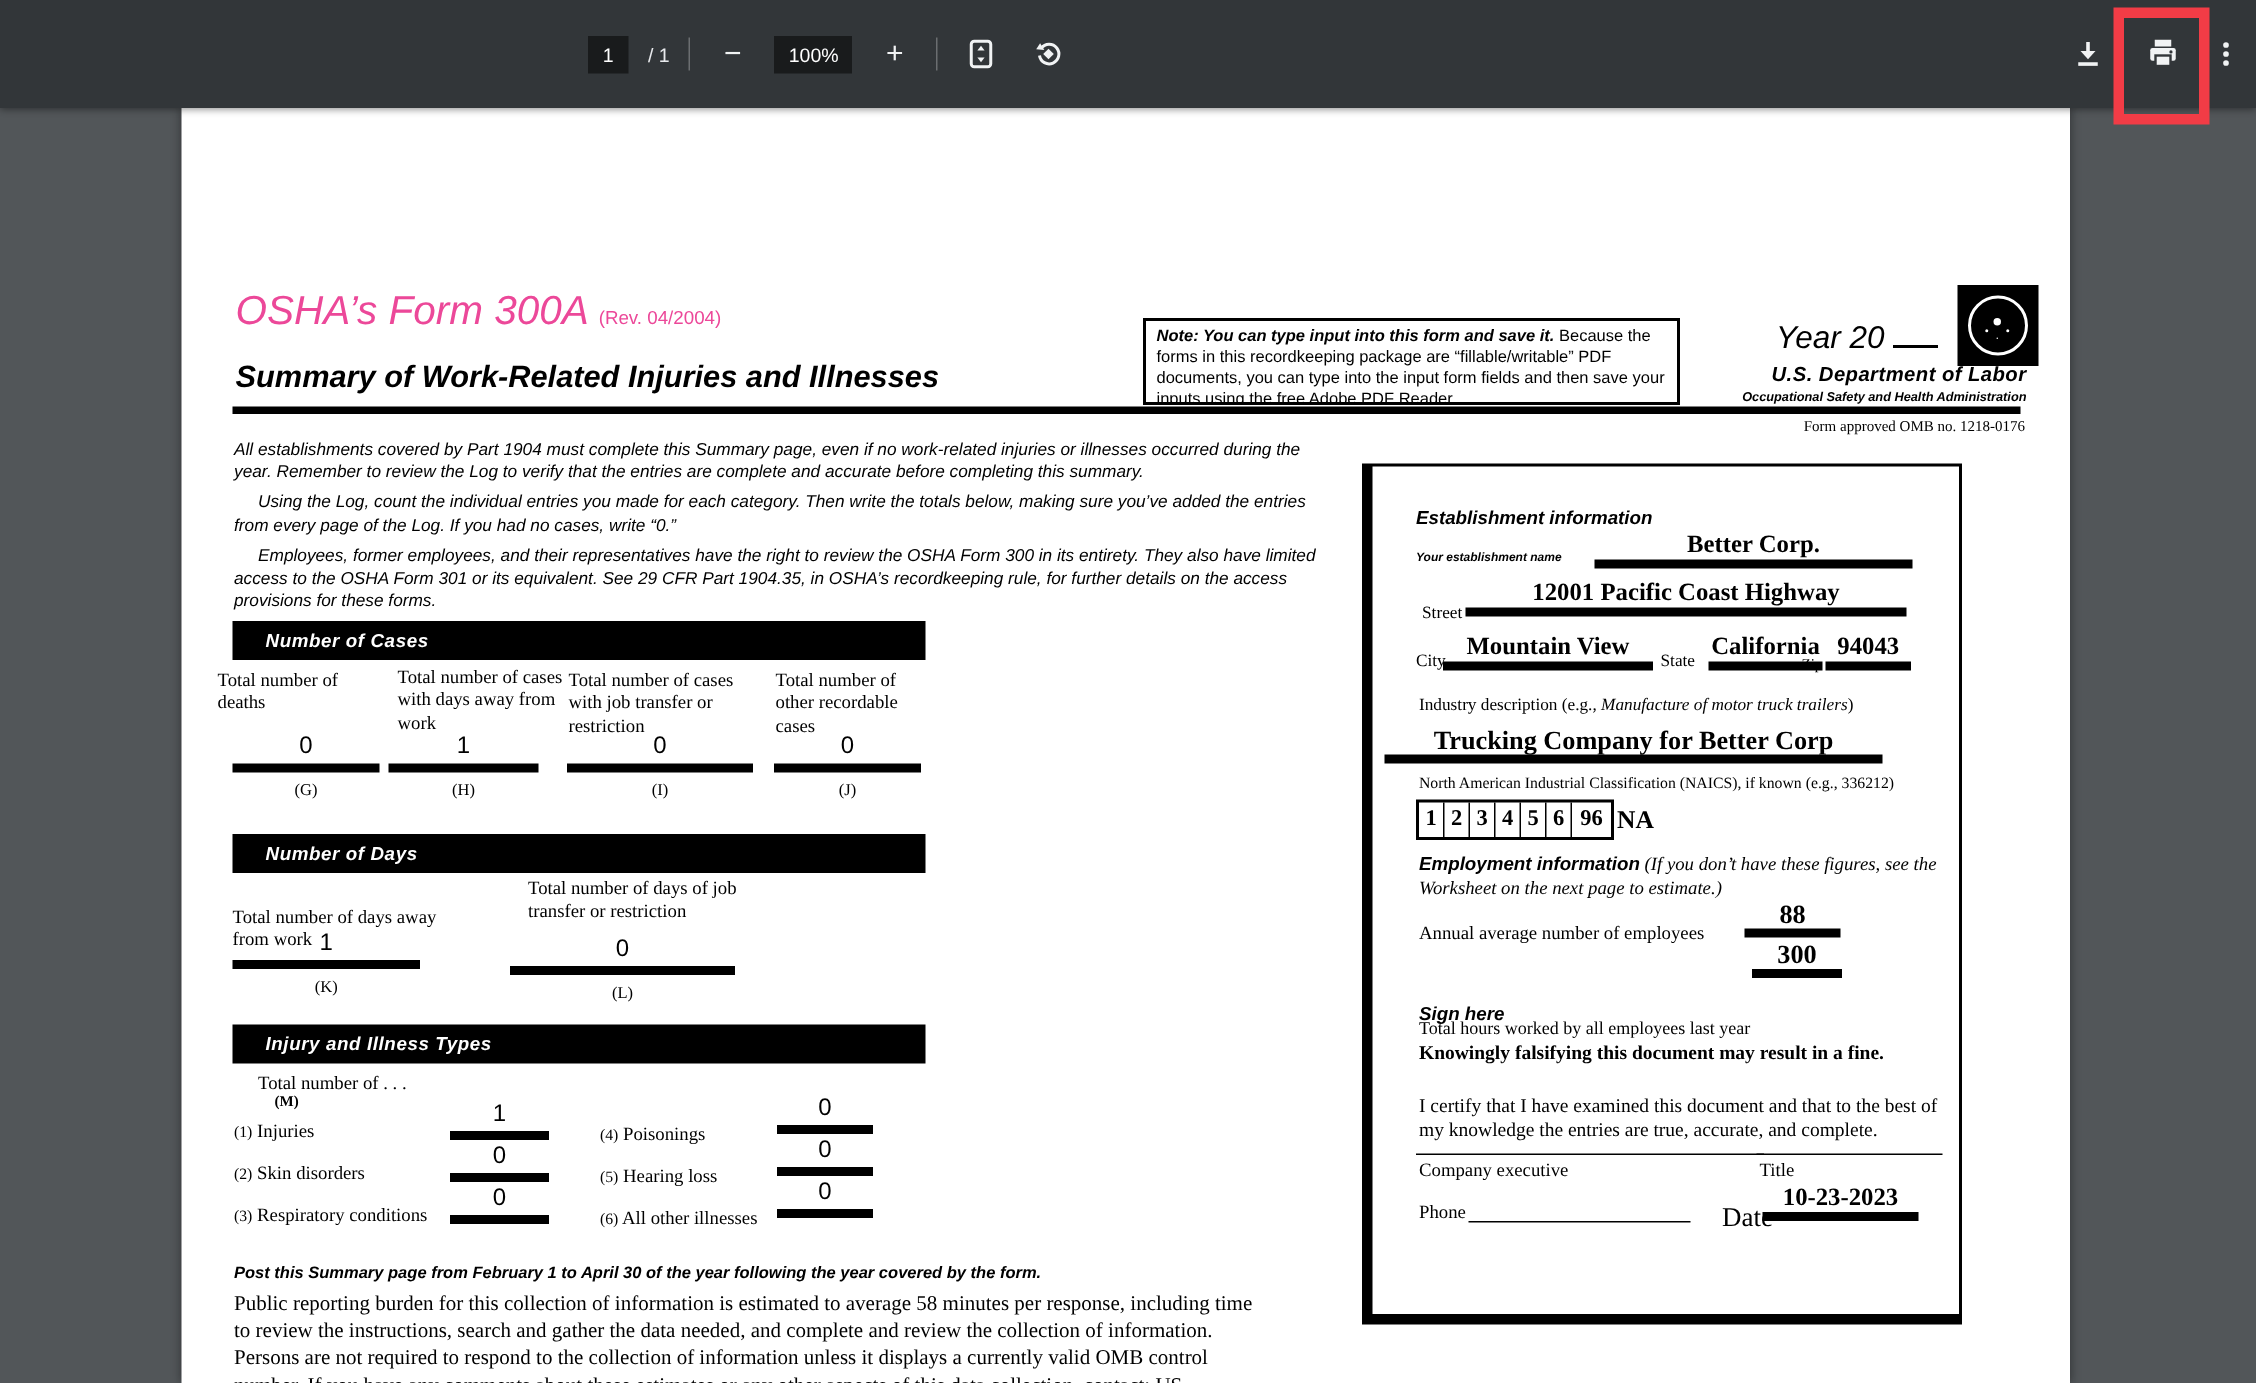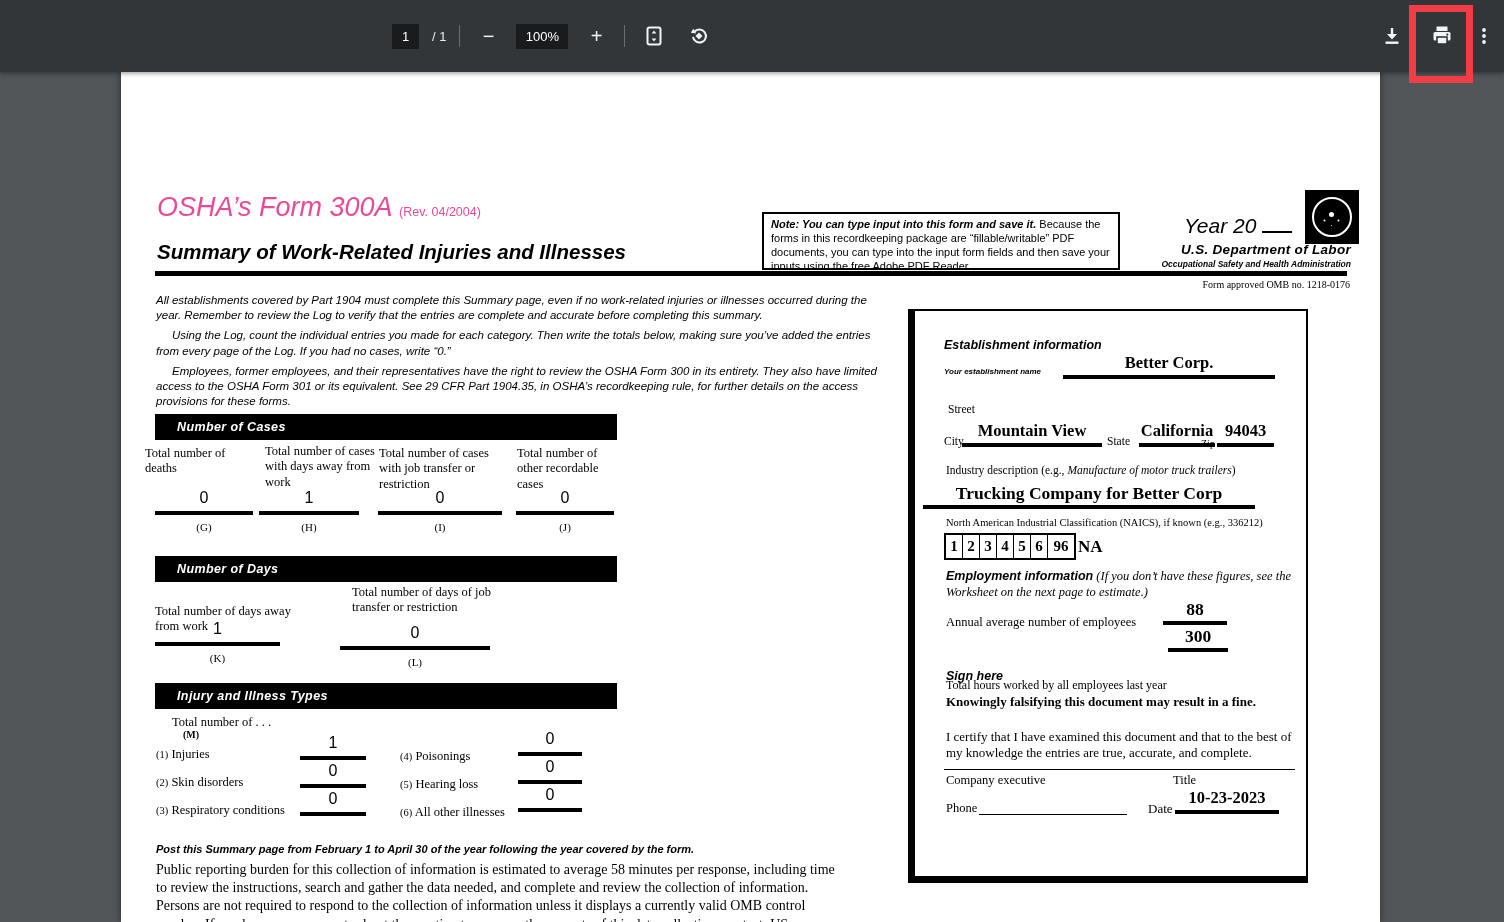--- a/index.html
+++ b/index.html
@@ -58,21 +58,21 @@
   .omb { right:30px; top:207px; font-size:10px; }
 
   .intro { left:35px; top:221px; width:728px; }
   .intro p { margin:0 0 5px 0; font-style:italic; font-size:11.5px; line-height:1.32; }
   .intro p.ind { text-indent:16px; }
 
   .bar { background:#000; color:#fff; font-weight:bold; font-style:italic;
     font-size:12.5px; line-height:26px; padding-left:22px; letter-spacing:.4px;
     width:462px; height:26px; }
   .clbl { font-size:12.5px; line-height:1.22; }
-  .fld { border-bottom:4px solid #000000; text-align:center; font-size:16px; height:26px; }
+  .fld { border-bottom:6px solid #000000; text-align:center; font-size:16px; height:26px; }
   .ltr { font-size:11px; text-align:center; }
   .inum { font-size:12.5px; }
 
   
   .ebox { left:787px; top:237px; width:400px; height:574px; background:#fff;
     border:2px solid #000; border-left-width:7px; border-bottom-width:7px; }
   .fs { font-family:"Liberation Serif",serif; font-weight:bold; font-size:16.5px; }
   .elbl { font-size:11.5px; font-family:"Liberation Serif",serif; }
   .ehead { font-weight:bold; font-style:italic; font-size:12.5px; }
   .hline { border-top:1.5px solid #000; height:0; }
@@ -248,20 +248,21 @@
   <div class="a post-note">Post this Summary page from February 1 to April 30 of the year following the year covered by the form.</div>
   <div class="a burden">Public reporting burden for this collection of information is estimated to average 58 minutes per response, including time to review the instructions, search and gather the data needed, and complete and review the collection of information. Persons are not required to respond to the collection of information unless it displays a currently valid OMB control number. If you have any comments about these estimates or any other aspects of this data collection, contact: US Department of Labor, OSHA Office of Statistical Analysis, Room N-3644, 200 Constitution Avenue, NW, Washington, DC 20210. Do not send the completed forms to this office.</div>
 
   <div class="a ebox">
     <div class="a ehead" style="left:29px; top:27px;">Establishment information</div>
 
     <div class="a" style="left:29px; top:56px; font-size:8px; font-weight:bold; font-style:italic; white-space:nowrap;">Your establishment name</div>
     <div class="a fld fs" style="left:148px; top:42px; width:212px;"><span>Better Corp.</span></div>
 
     <div class="a elbl" style="left:33px; top:92px;">Street</div>
+    <div class="a fld fs" style="left:62px; top:74px; width:294px;"><span>12001 Pacific Coast Highway</span></div>
 
     <div class="a elbl" style="left:29px; top:124px;">City</div>
     <div class="a fld fs" style="left:47px; top:110px; width:140px;"><span>Mountain View</span></div>
     <div class="a elbl" style="left:192px; top:124px;">State</div>
     <div class="a elbl" style="left:286px; top:127px; font-size:10px;">Zip</div>
     <div class="a fld fs" style="left:224px; top:110px; width:76px; overflow:visible; white-space:nowrap;"><span>California</span></div>
     <div class="a fld fs" style="left:302px; top:110px; width:57px;"><span>94043</span></div>
 
     <div class="a elbl" style="left:31px; top:153px; white-space:nowrap;">
       <span>Industry description (e.g., </span><span style="font-style:italic;">Manufacture of motor truck trailers</span><span>)</span>
@@ -296,17 +297,17 @@
     <div class="a sf" style="left:31px; top:383px; font-size:13px; font-weight:bold;">Knowingly falsifying this document may result in a fine.</div>
     <div class="a sf" style="left:31px; top:418px; width:352px; font-size:13px; line-height:1.25;">I certify that I have examined this document and that to the best of my knowledge the entries are true, accurate, and complete.</div>
 
     <div class="a hline" style="left:29px; top:458px; width:232px;"></div>
     <div class="a elbl" style="left:31px; top:462px; font-size:12.5px;">Company executive</div>
     <div class="a hline" style="left:256px; top:458px; width:124px;"></div>
     <div class="a elbl" style="left:258px; top:462px; font-size:12.5px;">Title</div>
 
     <div class="a elbl" style="left:31px; top:490px; font-size:12.5px;">Phone</div>
     <div class="a hline" style="left:64px; top:503px; width:148px;"></div>
-    <div class="a elbl" style="left:233px; top:490px; font-size:13px;">Date</div>
+    <div class="a elbl" style="left:233px; top:490px; font-size:18px;">Date</div>
     <div class="a fld fs" style="left:260px; top:477px; width:104px;"><span>10-23-2023</span></div>
   </div>
 
 </div>
 
 </body></html>

